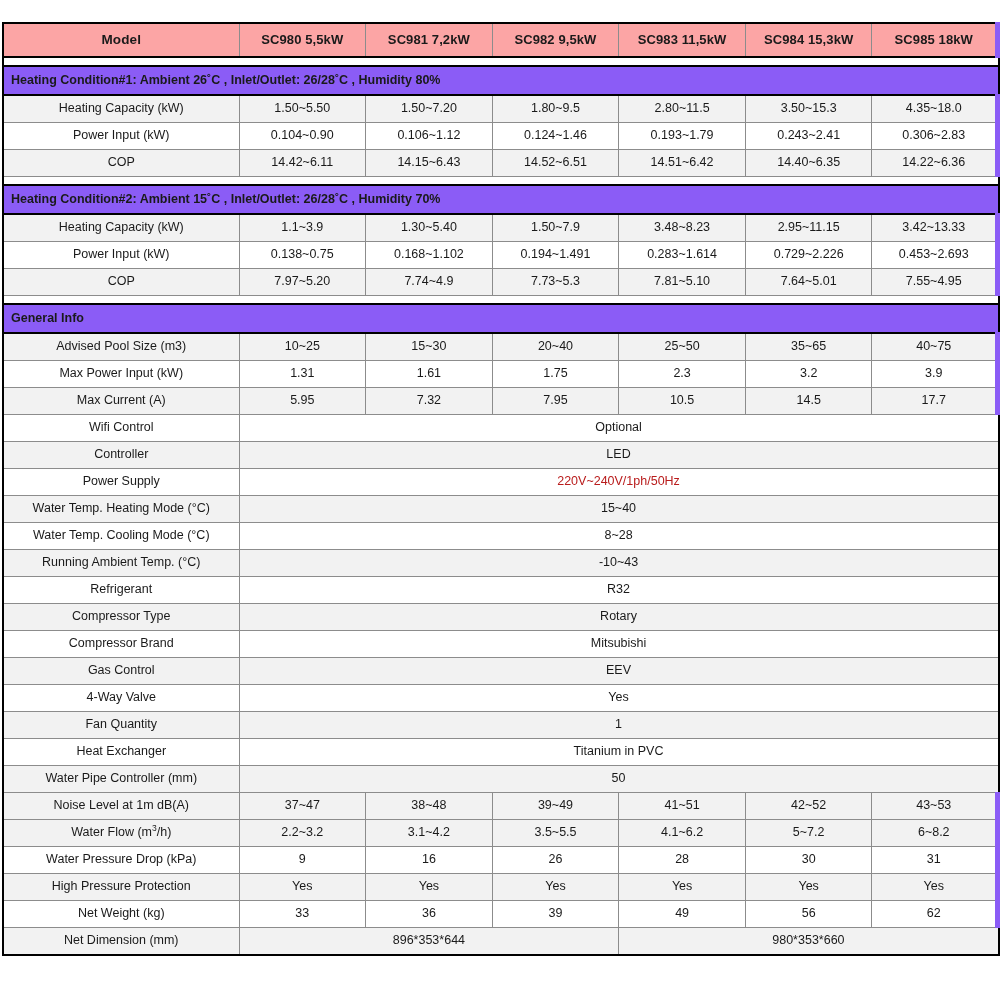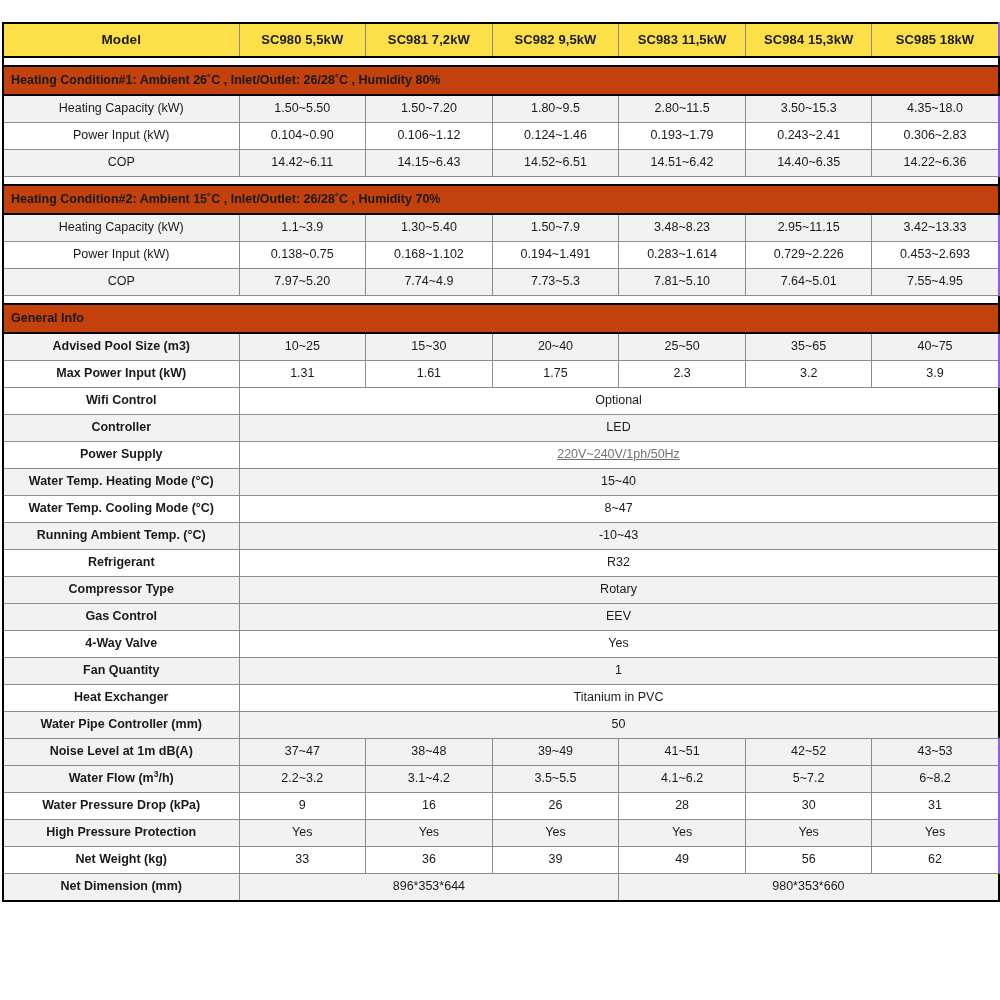--- a/index.html
+++ b/index.html
@@ -46,71 +46,71 @@
   }
 
   
   tr.tint td { background: #f2f2f2; }
 
   
   tr.model-row td {
     font-weight: bold;
     font-size: 13px;
     height: 32px;
-    background: #fde047;
+    background: #fca5a5;
     border-top: 2px solid #000;
     border-bottom: 2px solid #000;
     letter-spacing: 0.1px;
   }
   tr.model-row td.label-cell {
     font-size: 13.5px;
   }
 
   
   tr.section-row td {
     text-align: left;
     font-weight: bold;
     font-size: 12.5px;
     padding-left: 7px;
     height: 27px;
-    background: #c2410c;
+    background: #8b5cf6;
     border-top: 2px solid #000;
     border-bottom: 2px solid #000;
   }
 
   
   tr.gap-row td {
     height: 7px;
     border-left: 2px solid #000;
     border-right: 2px solid #000;
     border-top: none;
     border-bottom: none;
     background: #ffffff;
   }
 
   td.label-cell {
-    font-weight: bold;
+    font-weight: normal;
     font-size: 12.5px;
     text-align: center;
     border-left: 2px solid #000;
     padding: 0 3px;
   }
   td.label-cell.sub {
     font-weight: normal;
   }
   td.data-cell {
     font-size: 12.5px;
   }
-  td.data-cell.last { border-right: 2px solid #8b5cf6; }
+  td.data-cell.last { border-right: 7px solid #8b5cf6; }
 
   td.merged {
     border-right: 2px solid #000;
   }
   td.bold-val { font-weight: normal; }
-  td.accent-val { color: #737373; text-decoration: underline; }
+  td.accent-val { color: #b91c1c; }
 
   sup { font-size: 8.5px; vertical-align: super; line-height: 0; }
 </style>
 </head>
 <body>
 
 <div id="spec-sheet">
   <table class="spec">
     <colgroup>
       <col class="label-col">
@@ -214,51 +214,64 @@
         </tr>
         <tr>
           <td class="label-cell">Max Power Input (kW)</td>
           <td class="data-cell">1.31</td>
           <td class="data-cell">1.61</td>
           <td class="data-cell">1.75</td>
           <td class="data-cell">2.3</td>
           <td class="data-cell">3.2</td>
           <td class="data-cell last">3.9</td>
         </tr>
+        <tr class="tint">
+          <td class="label-cell">Max Current (A)</td>
+          <td class="data-cell">5.95</td>
+          <td class="data-cell">7.32</td>
+          <td class="data-cell">7.95</td>
+          <td class="data-cell">10.5</td>
+          <td class="data-cell">14.5</td>
+          <td class="data-cell last">17.7</td>
+        </tr>
         <tr>
           <td class="label-cell">Wifi Control</td>
           <td class="data-cell merged bold-val" colspan="6">Optional</td>
         </tr>
         <tr class="tint">
           <td class="label-cell">Controller</td>
           <td class="data-cell merged" colspan="6">LED</td>
         </tr>
         <tr>
           <td class="label-cell">Power Supply</td>
           <td class="data-cell merged accent-val" colspan="6">220V~240V/1ph/50Hz</td>
         </tr>
         <tr class="tint">
           <td class="label-cell">Water Temp. Heating Mode (°C)</td>
           <td class="data-cell merged" colspan="6">15~40</td>
         </tr>
         <tr>
           <td class="label-cell">Water Temp. Cooling Mode (°C)</td>
-          <td class="data-cell merged" colspan="6">8~47</td>
+          <td class="data-cell merged" colspan="6">8~28</td>
         </tr>
         <tr class="tint">
           <td class="label-cell">Running Ambient Temp. (°C)</td>
           <td class="data-cell merged" colspan="6">-10~43</td>
         </tr>
         <tr>
           <td class="label-cell">Refrigerant</td>
           <td class="data-cell merged" colspan="6">R32</td>
         </tr>
         <tr class="tint">
           <td class="label-cell">Compressor Type</td>
           <td class="data-cell merged" colspan="6">Rotary</td>
+        </tr>
+        <tr>
+          <td class="label-cell">Compressor Brand</td>
+          <td class="data-cell merged bold-val" colspan="6">Mitsubishi</td>
         </tr>
         <tr class="tint">
           <td class="label-cell">Gas Control</td>
           <td class="data-cell merged bold-val" colspan="6">EEV</td>
         </tr>
         <tr>
           <td class="label-cell">4-Way Valve</td>
           <td class="data-cell merged" colspan="6">Yes</td>
         </tr>
         <tr class="tint">

